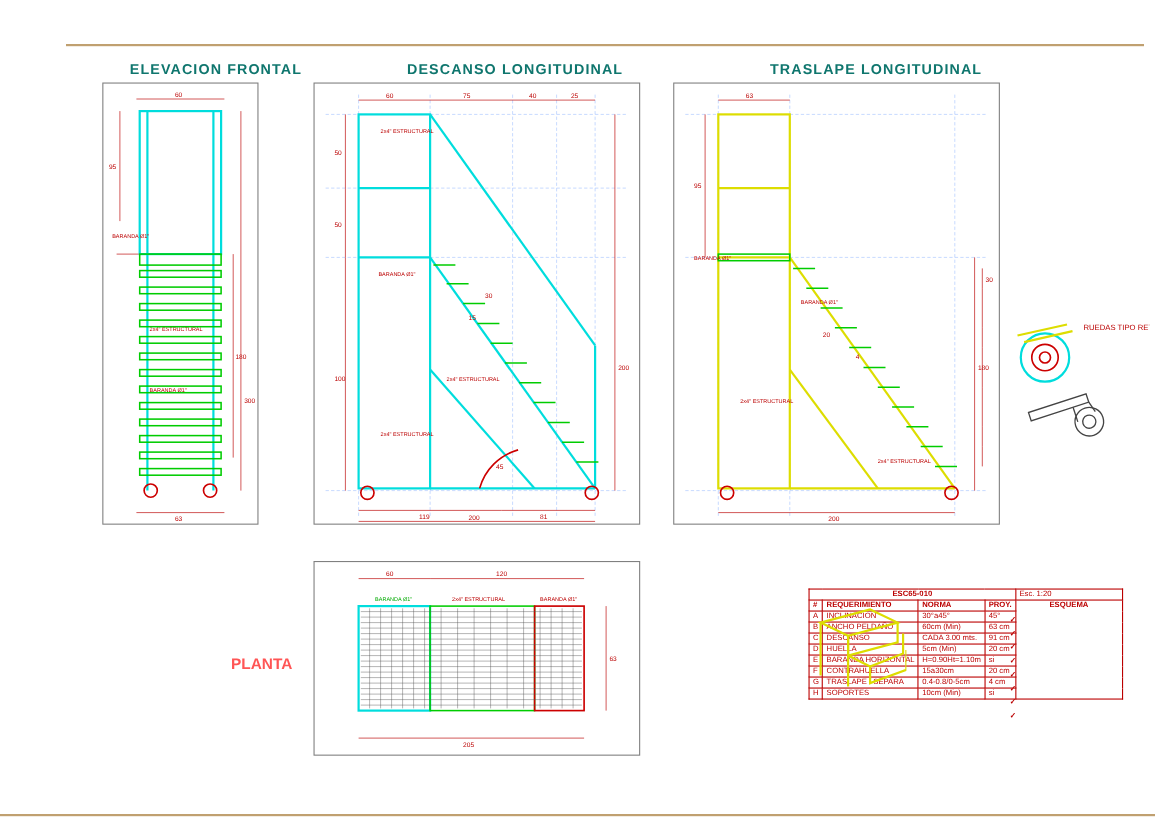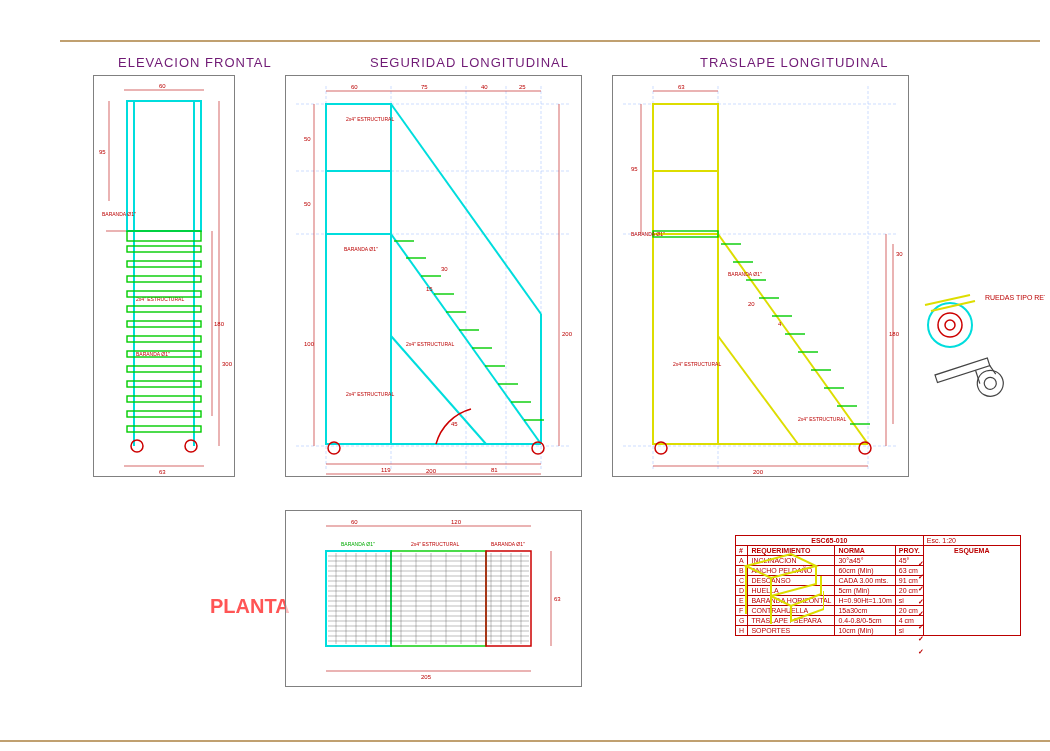--- a/index.html
+++ b/index.html
@@ -1,20 +1,20 @@
 <!DOCTYPE html>
 <html><head>
 <meta charset="utf-8">
 <style>
 html,body{margin:0;padding:0;width:1050px;height:751px;background:#fff;font-family:sans-serif;overflow:hidden}
 .sheet{position:absolute;left:60px;top:40px;width:980px;height:0;border-top:2px solid #c0a070}
 .sheet-bottom{position:absolute;left:0;top:740px;width:1050px;border-top:2px solid #c0a070}
 .panel{position:absolute;border:1px solid #808080;background:rgba(255,255,255,0.6)}
-.title{position:absolute;font-size:13px;font-weight:normal;color:#701a75;letter-spacing:1px;white-space:nowrap}
-.planta-title{color:#f55;font-size:20px;font-weight:bold}
+.title{position:absolute;font-size:13px;font-weight:bold;color:#0f766e;letter-spacing:1px;white-space:nowrap}
+.planta-title{color:#f55;font-size:14px;font-weight:bold}
 svg{position:absolute;left:0;top:0}
 .dim{stroke:#b00;stroke-width:0.6}
 .dimt{fill:#b00;font-size:6px}
 .grida{stroke:#9bf;stroke-width:0.5;stroke-dasharray:3 2}
 .cy{stroke:#0dd;stroke-width:2;fill:none}
 .ye{stroke:#dd0;stroke-width:2;fill:none}
 .gr{stroke:#0c0;stroke-width:1.4;fill:none}
 .rd{stroke:#c00;stroke-width:1.5;fill:none}
 .lbl{fill:#b00;font-size:5px}
 .lblg{fill:#0a0;font-size:5px}
@@ -63,21 +63,21 @@
       <text class="dimt" x="128" y="290">300</text>
 <line class="dim" x1="118" y1="155" x2="118" y2="340"></line>
       <text class="dimt" x="120" y="250">180</text>
 <line class="dim" x1="30" y1="390" x2="110" y2="390"></line>
       <text class="dimt" x="65" y="398">63</text>
 <line class="dim" x1="15" y1="25" x2="15" y2="125"></line>
       <text class="dimt" x="5" y="78">95</text>
 </svg>
 </div>
 
-<div class="title" style="left:370px;top:55px">SEGURIDAD LONGITUDINAL</div>
+<div class="title" style="left:370px;top:55px">DESCANSO LONGITUDINAL</div>
 <div class="panel" style="left:285px;top:75px;width:295px;height:400px">
 <svg width="295" height="400" viewBox="0 0 295 400">
 <g class="grida">
         <line x1="40" y1="10" x2="40" y2="395"></line>
         <line x1="105" y1="10" x2="105" y2="395"></line>
         <line x1="180" y1="10" x2="180" y2="395"></line>
         <line x1="220" y1="10" x2="220" y2="395"></line>
         <line x1="255" y1="10" x2="255" y2="395"></line>
 <line x1="10" y1="28" x2="285" y2="28"></line>
         <line x1="10" y1="95" x2="285" y2="95"></line>

